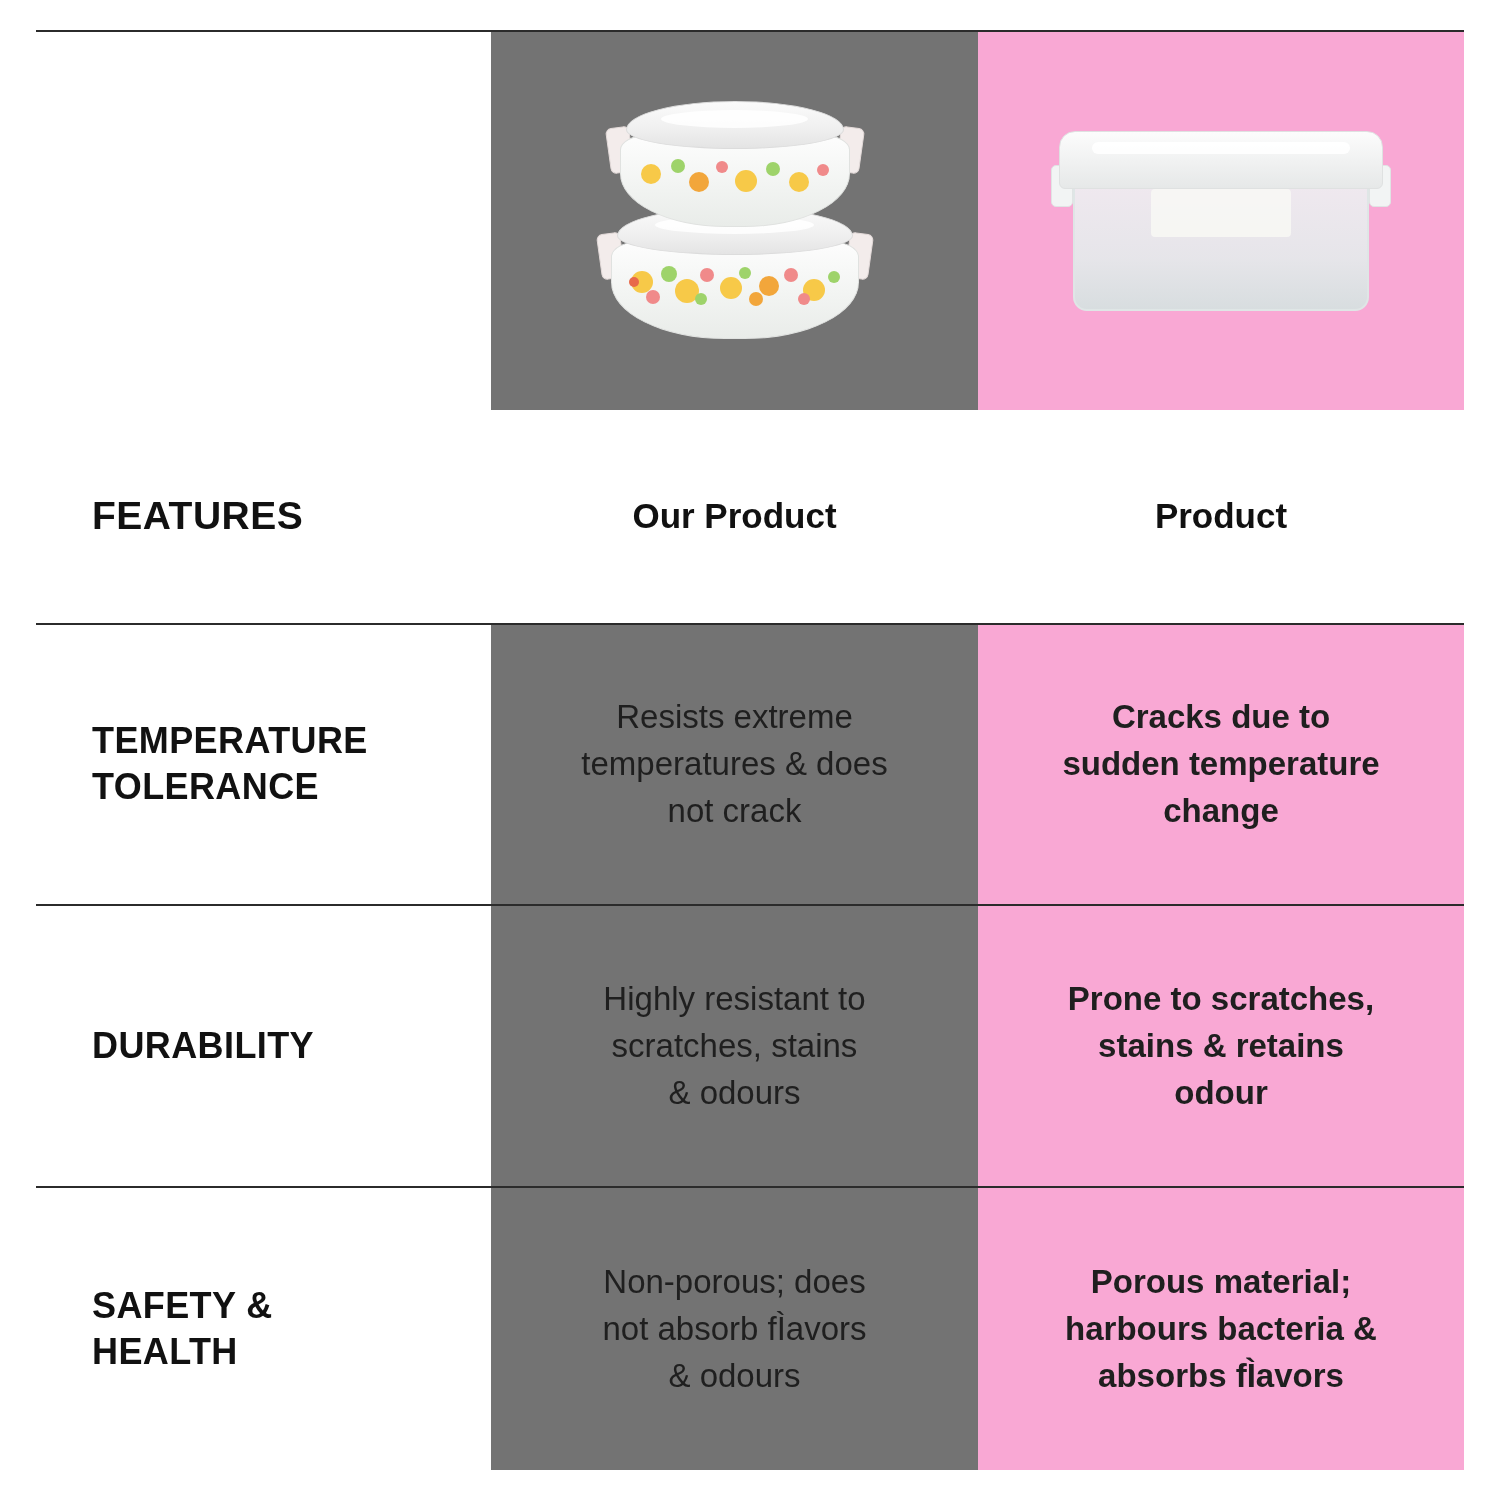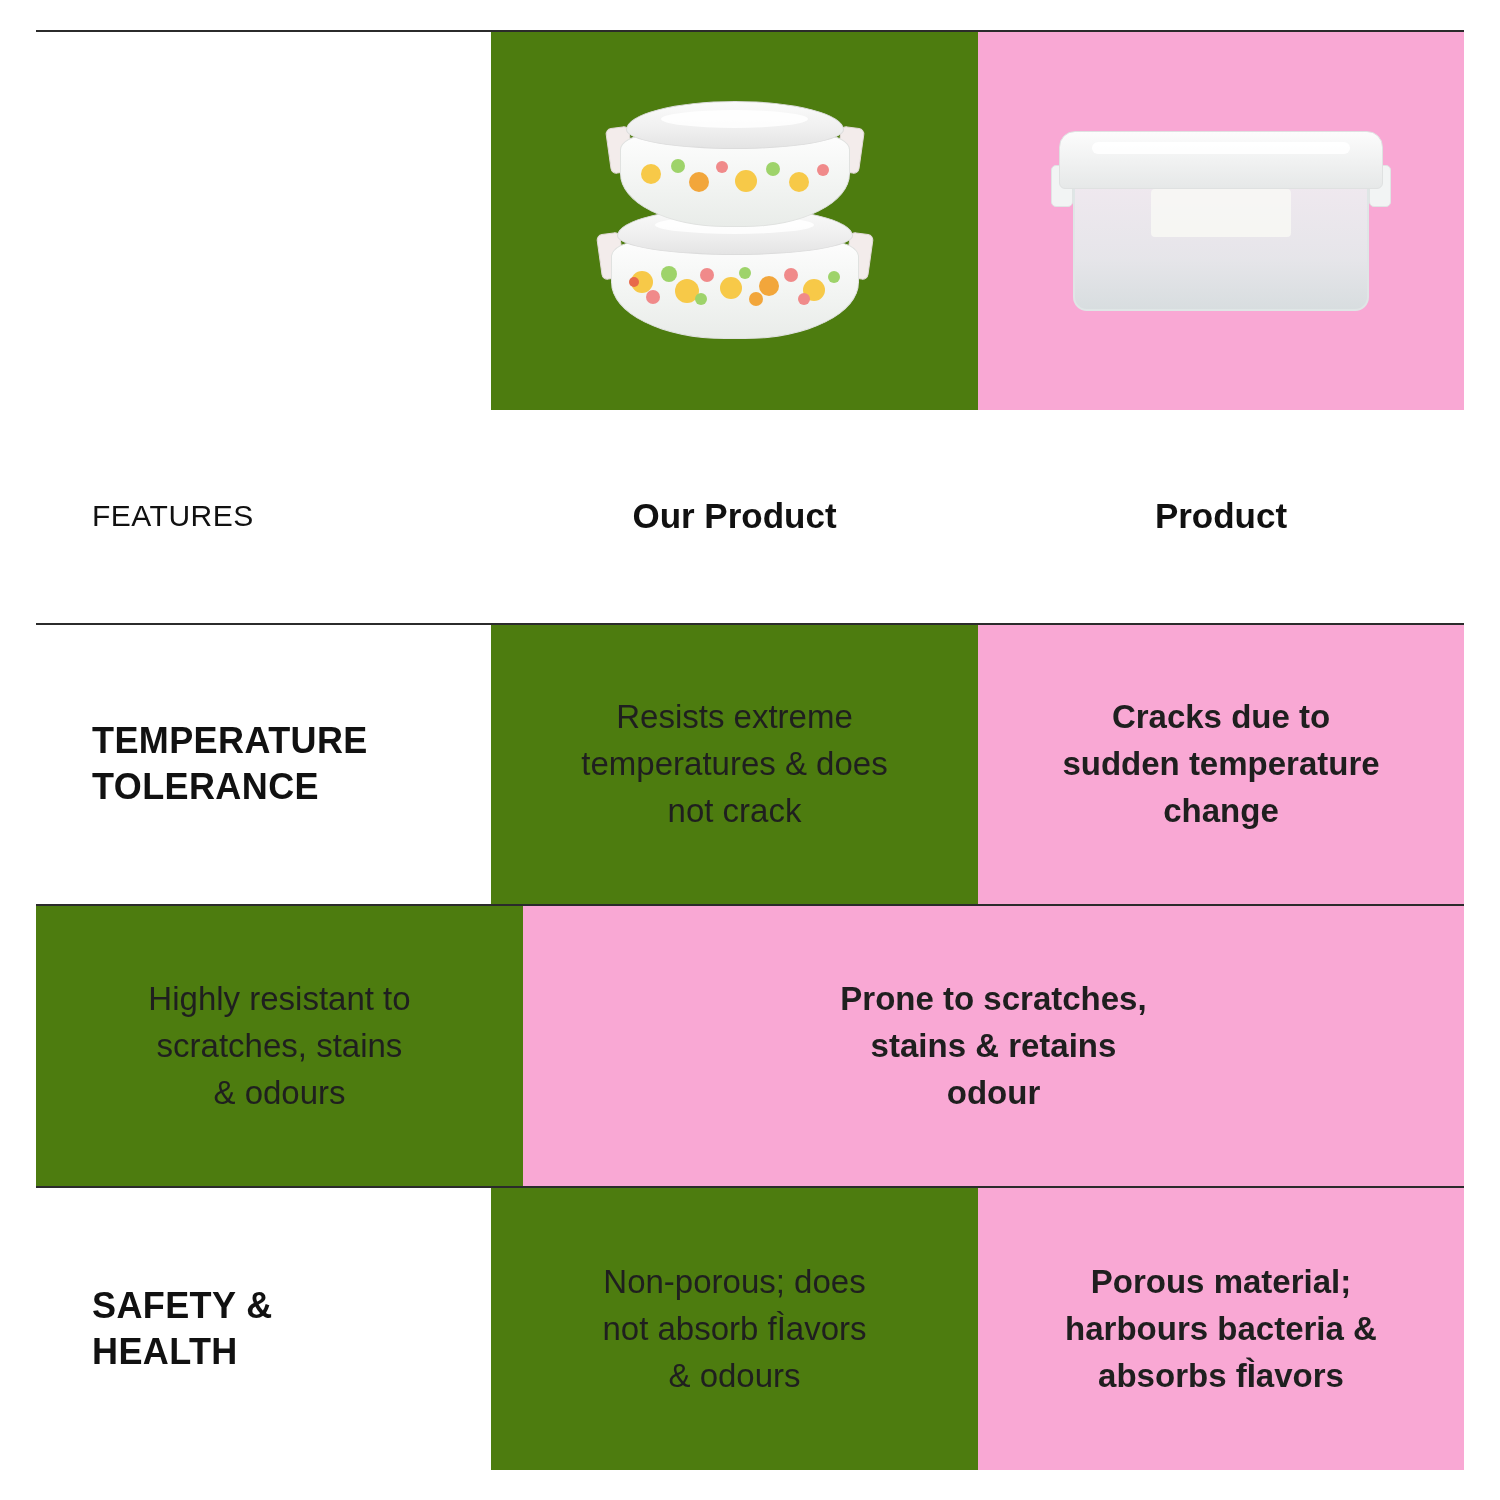--- a/index.html
+++ b/index.html
@@ -62,21 +62,21 @@
   .col-others {
     width: 486px;
     flex: 1 1 auto;
     box-sizing: border-box;
     display: flex;
     align-items: center;
     justify-content: center;
     text-align: center;
   }
 
-  .tint-ours { background: #4d7c0f; }
+  .tint-ours { background: #737373; }
   .tint-others { background: #f9a8d4; font-weight: bold; }
 
   
   .row-images {
     height: 378px;
   }
   .row-images .col-feature { background: #ffffff; }
   .img-cell {
     position: relative;
     overflow: hidden;
@@ -212,22 +212,22 @@
   .rect-box .r-clip.right { right: 0px; }
 
   
   .row-heads {
     height: 215px;
     border-bottom: 2px solid #2b2b2b;
   }
   .row-heads .col-ours,
   .row-heads .col-others { background: #ffffff; text-align: center; }
   .head-features {
-    font-size: 30px;
-    font-weight: normal;
+    font-size: 39px;
+    font-weight: bold;
     letter-spacing: 0.5px;
     color: #111111;
   }
   .head-col {
     font-size: 35px;
     font-weight: bold;
     color: #111111;
   }
 
   
@@ -342,20 +342,23 @@
 not crack</span>
       </div>
       <div class="col-others tint-others">
         <span class="cell-text">Cracks due to
 sudden temperature
 change</span>
       </div>
     </div>
 
     <div class="row row-data">
+      <div class="col-feature">
+        <span class="feature-label">DURABILITY</span>
+      </div>
       <div class="col-ours tint-ours">
         <span class="cell-text">Highly resistant to
 scratches, stains
 &amp; odours</span>
       </div>
       <div class="col-others tint-others">
         <span class="cell-text">Prone to scratches,
 stains &amp; retains
 odour</span>
       </div>

